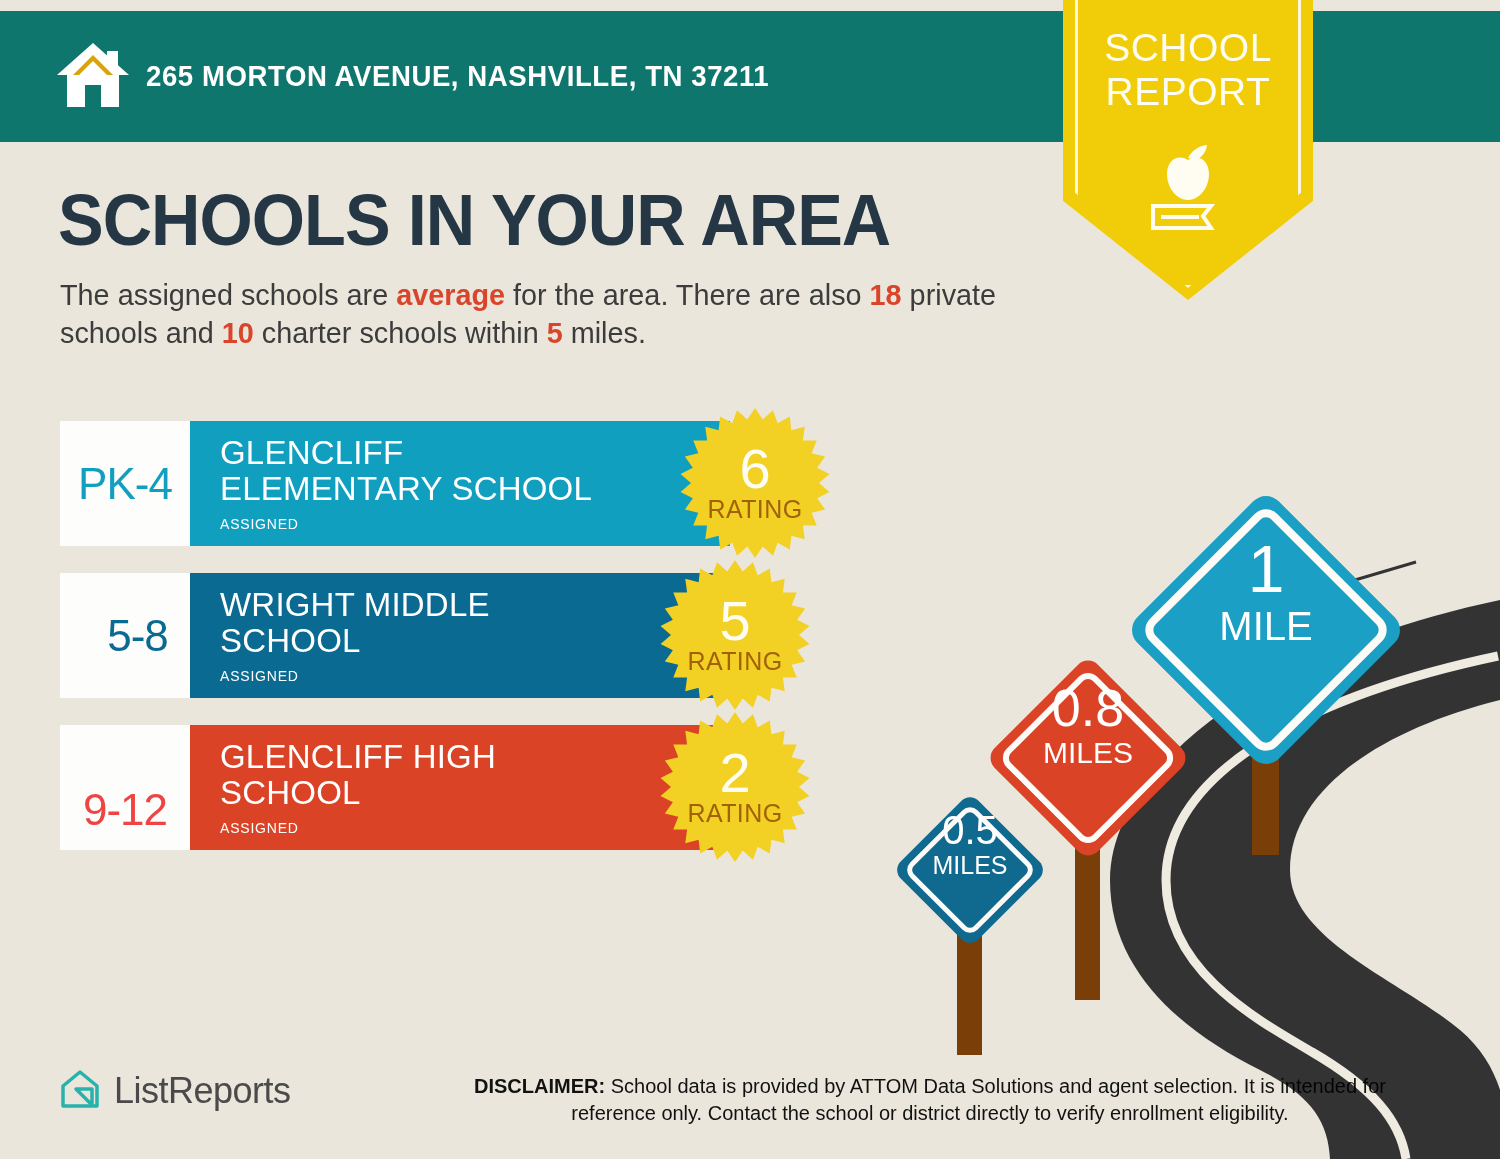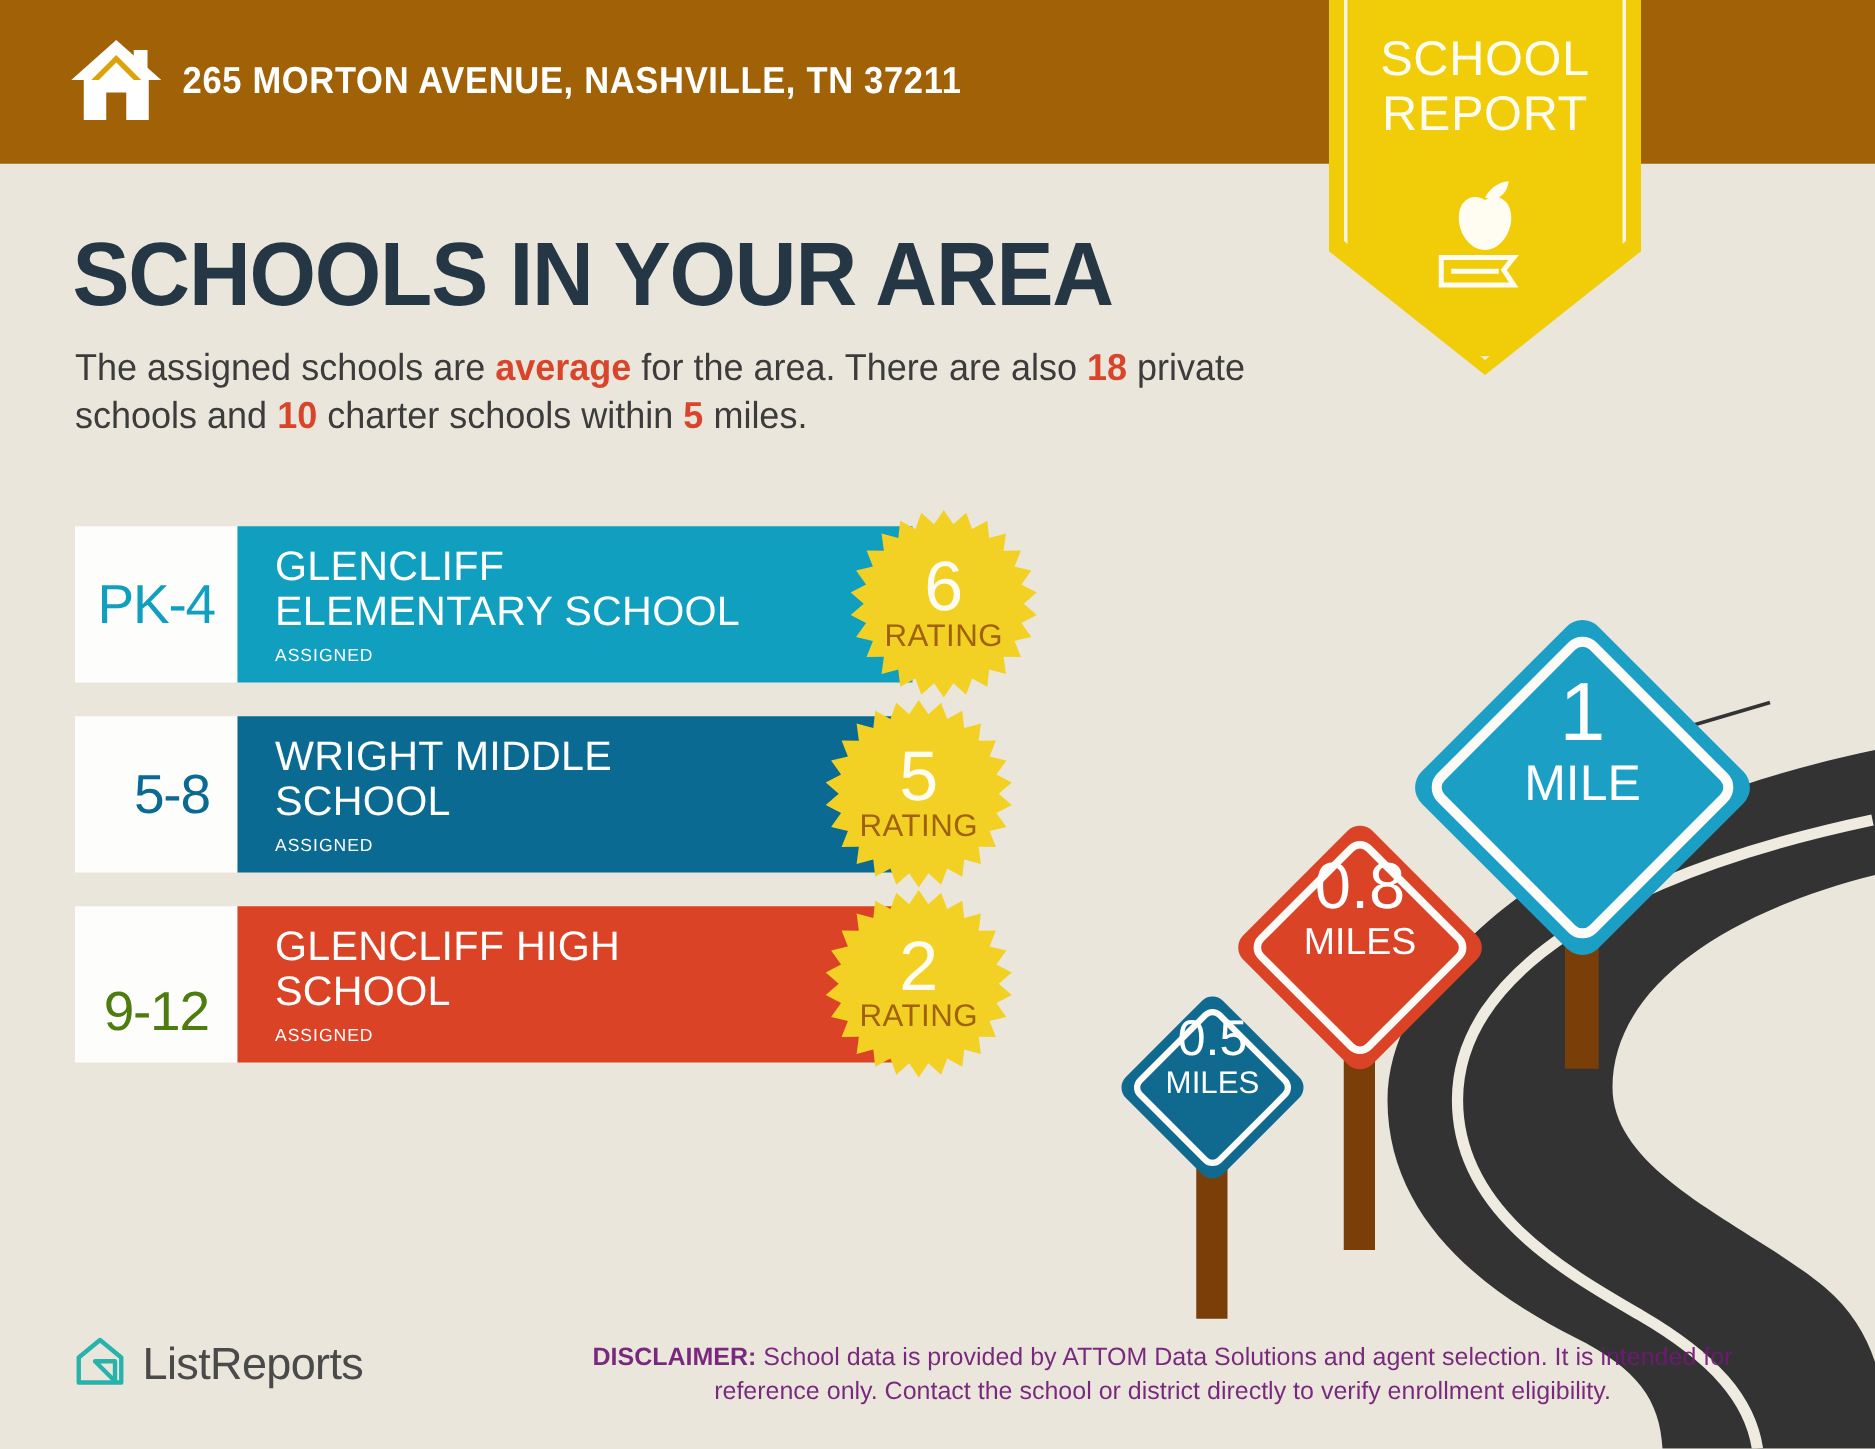--- a/index.html
+++ b/index.html
@@ -6,23 +6,23 @@
   body {
     width:1500px; height:1159px;
     background:#EAE6DC;
     font-family:"Liberation Sans", sans-serif;
     position:relative;
     overflow:hidden;
   }
 
   
   .header-bar {
-    position:absolute; left:0; top:0;
+    position:absolute; left:0; top:11px;
     width:1500px; height:131px;
-    background:#a16207;
+    background:#0f766e;
   }
   .home-icon { position:absolute; left:55px; top:30px; width:76px; height:68px; }
   .header-address {
     position:absolute; left:146px; top:48px;
     font-size:30px; letter-spacing:0.6px;
     color:#FFFFFF; font-weight:bold;
     font-family:"Liberation Sans Narrow","Liberation Sans", sans-serif;
     transform:scaleX(0.92); transform-origin:left center;
     white-space:nowrap;
   }
@@ -107,21 +107,21 @@
 
   
   .logo { position:absolute; left:58px; top:1068px; width:250px; height:54px; }
   .logo-text {
     position:absolute; left:56px; top:2px;
     font-size:36px; color:#4A4A4A; letter-spacing:-0.5px;
     font-family:"Liberation Sans", sans-serif;
   }
   .disclaimer {
     position:absolute; left:430px; top:1073px; width:1000px;
-    text-align:center; color:#701a75; opacity:0.92;
+    text-align:center; color:#000000; opacity:0.92;
     font-size:20px; line-height:27px;
     font-family:"Liberation Sans Narrow","Liberation Sans", sans-serif;
   }
   .disclaimer b { font-weight:bold; }
 </style>
 </head>
 <body>
 
 <div class="header-bar">
   <svg class="home-icon" viewBox="0 0 76 68">
@@ -185,21 +185,21 @@
       <div class="rating-burst" style="left: 600px;">
         <svg class="star-bg" viewBox="0 0 150 150">
           <path d="M75.00,0.00L82.71,11.47L92.95,2.18L97.69,15.16L109.85,8.59L111.36,22.33L124.73,18.86L122.90,32.56L136.72,32.40L131.67,45.26L145.13,48.40L137.14,59.68L149.45,65.96L139.00,75.00L149.45,84.04L137.14,90.32L145.13,101.60L131.67,104.74L136.72,117.60L122.90,117.44L124.73,131.14L111.36,127.67L109.85,141.41L97.69,134.84L92.95,147.82L82.71,138.53L75.00,150.00L67.29,138.53L57.05,147.82L52.31,134.84L40.15,141.41L38.64,127.67L25.27,131.14L27.10,117.44L13.28,117.60L18.33,104.74L4.87,101.60L12.86,90.32L0.55,84.04L11.00,75.00L0.55,65.96L12.86,59.68L4.87,48.40L18.33,45.26L13.28,32.40L27.10,32.56L25.27,18.86L38.64,22.33L40.15,8.59L52.31,15.16L57.05,2.18L67.29,11.47Z" fill="#F2D124"></path>
         </svg>
         <div class="rating-value">5</div>
         <div class="rating-caption">RATING</div>
       </div>
     </div>
     <div class="school-row">
       <div class="grade-box">
-        <div class="grade-label" style="color: #4d7c0f; margin-top: 44px;">9-12</div>
+        <div class="grade-label" style="color: #ef4444; margin-top: 44px;">9-12</div>
       </div>
       <div class="school-bar" style="background: rgb(219, 67, 39);">
         <div class="school-name">GLENCLIFF HIGH
 SCHOOL</div>
         <div class="school-status">ASSIGNED</div>
       </div>
       <div class="rating-burst" style="left: 600px;">
         <svg class="star-bg" viewBox="0 0 150 150">
           <path d="M75.00,0.00L82.71,11.47L92.95,2.18L97.69,15.16L109.85,8.59L111.36,22.33L124.73,18.86L122.90,32.56L136.72,32.40L131.67,45.26L145.13,48.40L137.14,59.68L149.45,65.96L139.00,75.00L149.45,84.04L137.14,90.32L145.13,101.60L131.67,104.74L136.72,117.60L122.90,117.44L124.73,131.14L111.36,127.67L109.85,141.41L97.69,134.84L92.95,147.82L82.71,138.53L75.00,150.00L67.29,138.53L57.05,147.82L52.31,134.84L40.15,141.41L38.64,127.67L25.27,131.14L27.10,117.44L13.28,117.60L18.33,104.74L4.87,101.60L12.86,90.32L0.55,84.04L11.00,75.00L0.55,65.96L12.86,59.68L4.87,48.40L18.33,45.26L13.28,32.40L27.10,32.56L25.27,18.86L38.64,22.33L40.15,8.59L52.31,15.16L57.05,2.18L67.29,11.47Z" fill="#F2D124"></path>
         </svg>

